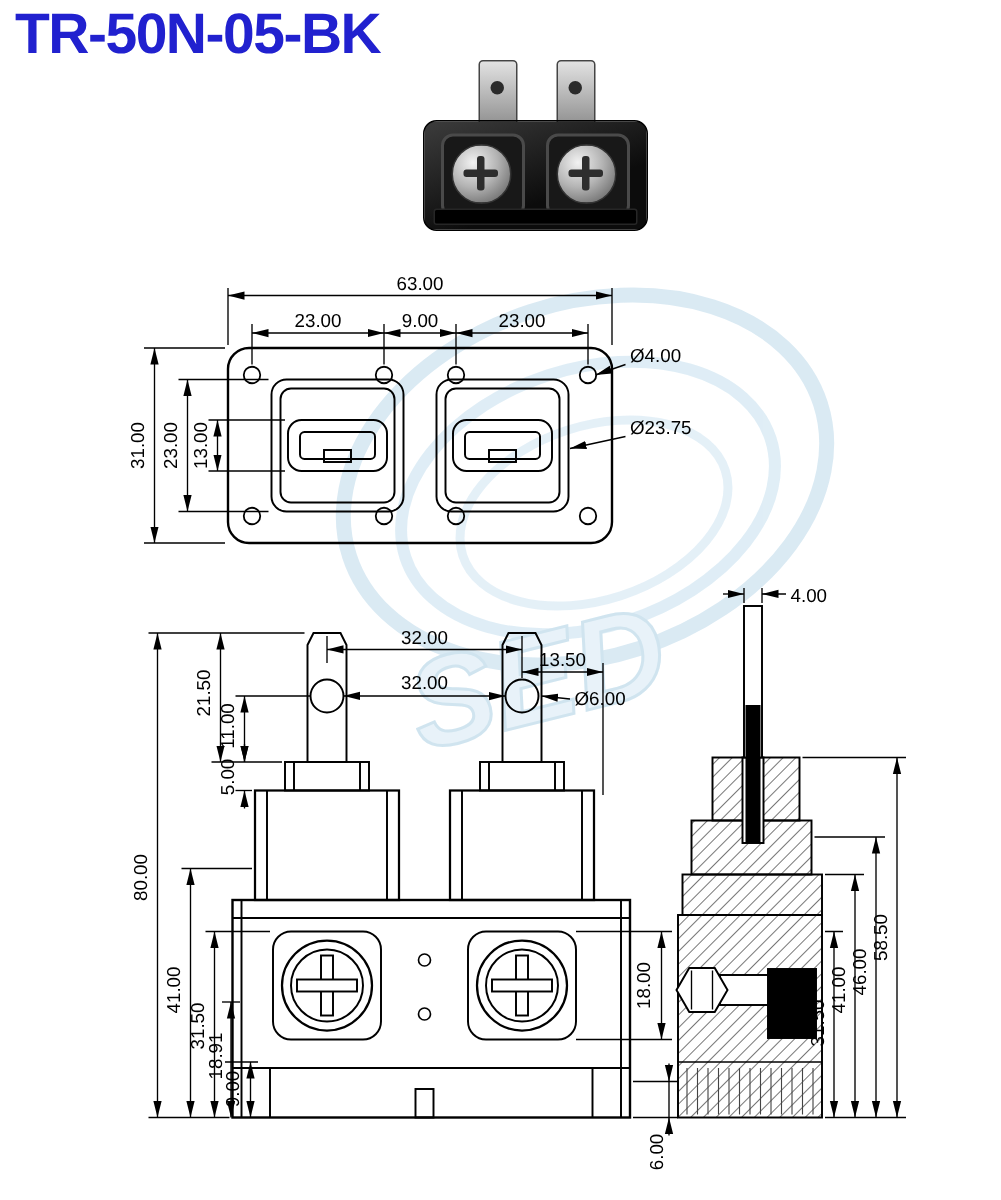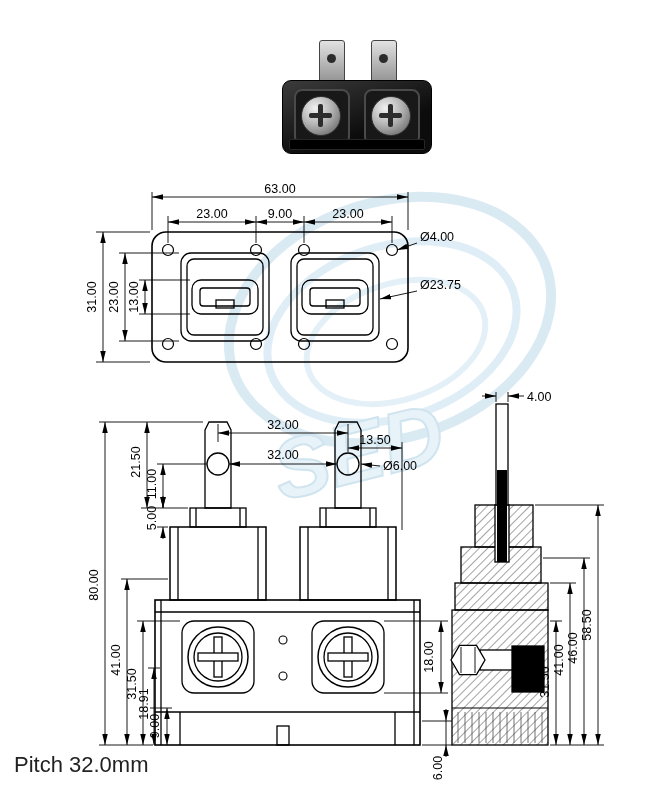--- a/index.html
+++ b/index.html
@@ -25,20 +25,21 @@
             background:radial-gradient(circle at 35% 30%,#f2f2f2,#b4b4b4 45%,#6e6e6e 85%);}
   .ph-slot-v{position:absolute;left:16px;top:7px;width:5px;height:23px;background:#2d2d2d;border-radius:2px;}
   .ph-slot-h{position:absolute;left:7px;top:16px;width:23px;height:5px;background:#2d2d2d;border-radius:2px;}
   .ph-ledge{position:absolute;left:6px;bottom:3px;width:134px;height:9px;background:#000;border:1px solid #262626;border-radius:2px;}
 </style>
 </head>
 <body>
 
 <div class="canvas">
 
+  <div class="title">TR-50N-05-BK</div>
 
   <div class="photo">
     <div class="ph-tab ph-tab-l">
       <div class="ph-hole"></div>
     </div>
     <div class="ph-tab ph-tab-r">
       <div class="ph-hole"></div>
     </div>
     <div class="ph-body">
       <div class="ph-recess ph-recess-l">
@@ -280,14 +281,13 @@
     </g>
     <g stroke="none" fill="#000">
       <text class="dt dts" x="527" y="401">4.00</text>
       <text class="dt" x="591" y="625" transform="rotate(-90 591 625)">58.50</text>
       <text class="dt" x="577" y="648" transform="rotate(-90 577 648)">46.00</text>
       <text class="dt" x="563" y="660" transform="rotate(-90 563 660)">41.00</text>
       <text class="dt" x="549" y="682" transform="rotate(-90 549 682)">31.50</text>
     </g>
   </svg>
 
-  <div class="pitch">Pitch 32.0mm</div>
 </div>
 
 </body></html>

